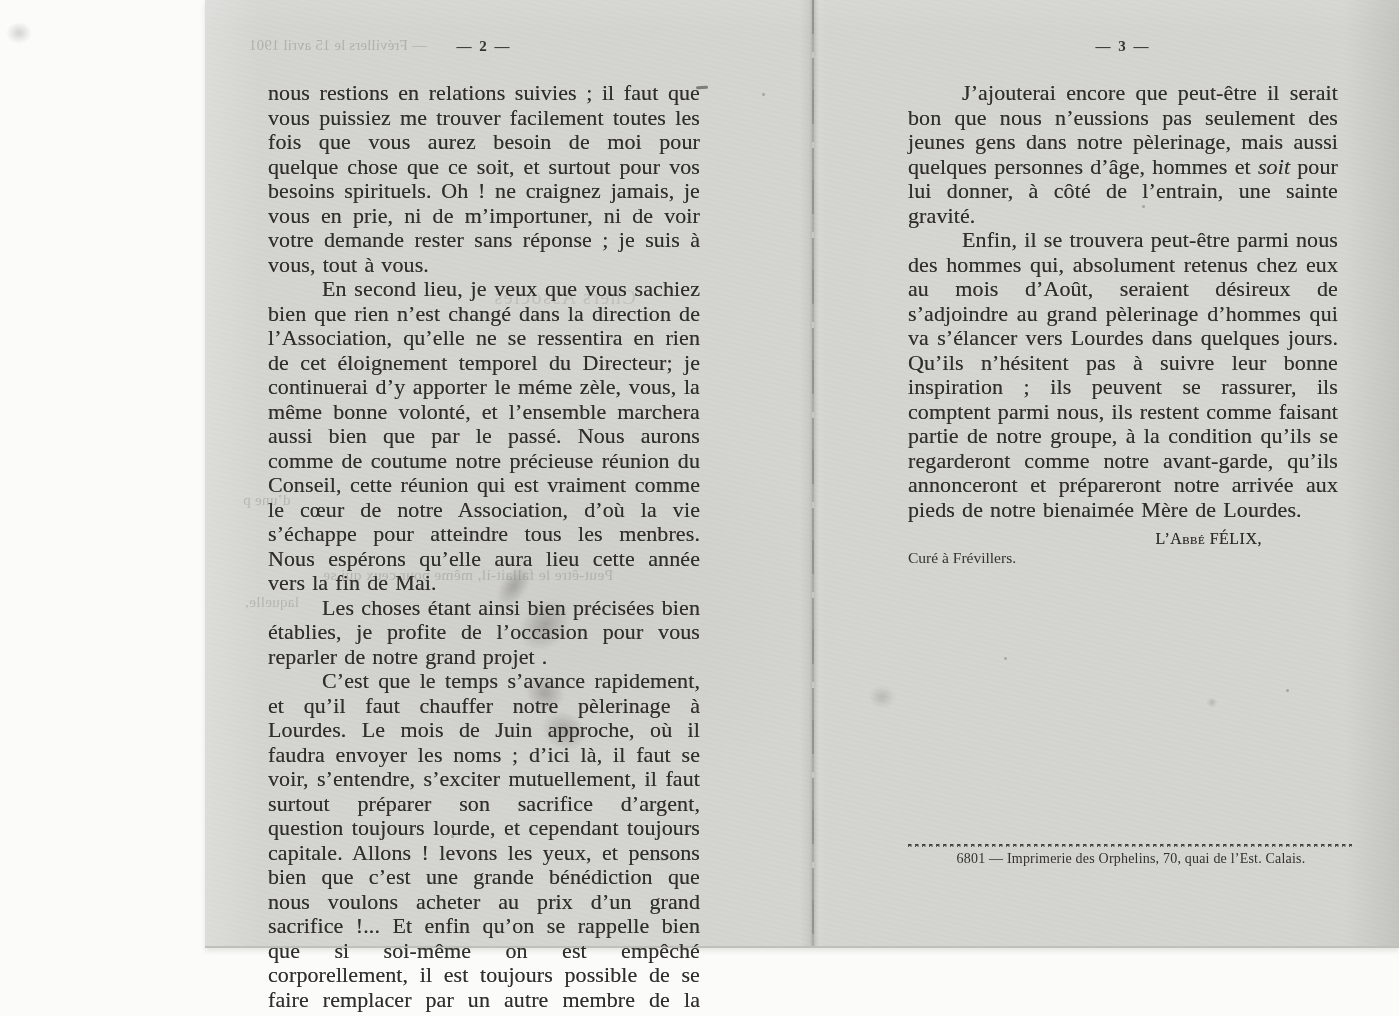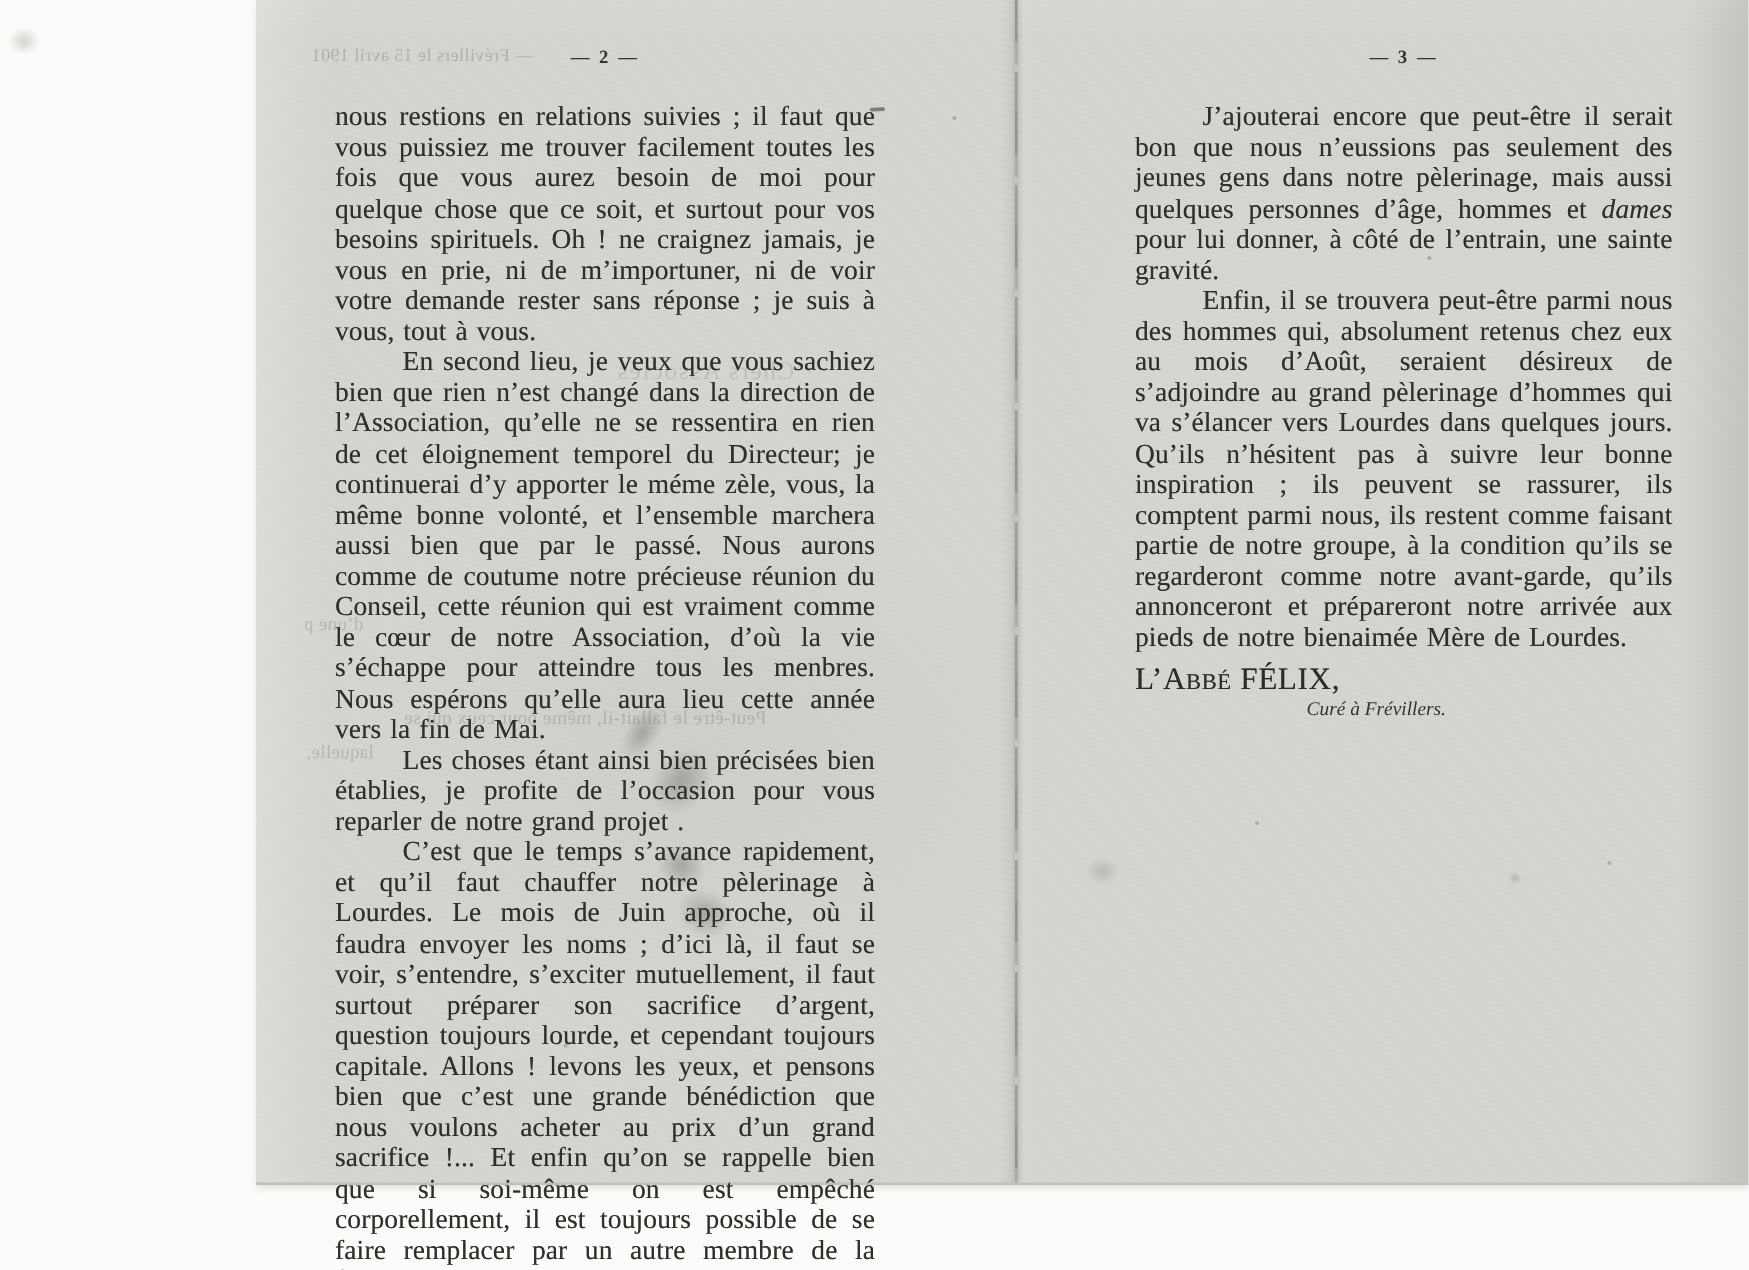--- a/index.html
+++ b/index.html
@@ -58,27 +58,27 @@
   .page p {
     font-size:22px; line-height:24.5px; text-align:justify;
     letter-spacing:0.1px; word-spacing:1.5px;
     color:#302e2a; text-shadow:0 0 0.5px rgba(45,43,38,0.55);
     hyphens:auto;
   }
   .page p.indent { text-indent:54px; }
   .ital { font-style:italic; }
 
   .sig-name {
-    margin-top:8px; text-align:left; padding-right:76px;
-    font-size:25px; font-variant:small-caps; letter-spacing:0.5px;
+    margin-top:8px; text-align:right; padding-right:76px;
+    font-size:16px; font-variant:small-caps; letter-spacing:0.5px;
     color:#2d2b27; text-shadow:0 0 0.5px rgba(45,43,38,0.55);
   }
   .sig-role {
-    text-align:center; padding-right:44px; margin-top:1px;
-    font-size:15.5px; font-style:italic; color:#34322d;
+    text-align:left; padding-right:44px; margin-top:1px;
+    font-size:15.5px; color:#34322d;
   }
 
   .footer { position:absolute; left:0; top:806px; width:446px; }
   .zigzag {
     height:4px; width:444px;
     background:
       linear-gradient(135deg, rgba(62,60,54,0.85) 2.2px, rgba(0,0,0,0) 0) 0 0/7px 100% repeat-x,
       linear-gradient(-135deg, rgba(62,60,54,0.85) 2.2px, rgba(0,0,0,0) 0) 3.5px 0/7px 100% repeat-x;
   }
   .imprint {
@@ -161,22 +161,26 @@
     <section class="page page-left">
       <div class="pagenum">— 2 —</div>
       <p>nous restions en relations suivies&nbsp;; il faut que vous puissiez me trouver facilement toutes les fois que vous aurez besoin de moi pour quelque chose que ce soit, et surtout pour vos besoins spirituels. Oh&nbsp;! ne craignez jamais, je vous en prie, ni de m’importuner, ni de voir votre demande rester sans réponse&nbsp;; je suis à vous, tout à vous.</p>
       <p class="indent">En second lieu, je veux que vous sachiez bien que rien n’est changé dans la direction de l’Association, qu’elle ne se ressentira en rien de cet éloignement temporel du Directeur; je continuerai d’y apporter le méme zèle, vous, la même bonne volonté, et l’ensemble marchera aussi bien que par le passé. Nous aurons comme de coutume notre précieuse réunion du Conseil, cette réunion qui est vraiment comme le cœur de notre Association, d’où la vie s’échappe pour atteindre tous les menbres. Nous espérons qu’elle aura lieu cette année vers la fin de Mai.</p>
       <p class="indent">Les choses étant ainsi bien précisées bien établies, je profite de l’occasion pour vous reparler de notre grand projet&nbsp;.</p>
       <p class="indent">C’est que le temps s’avance rapidement, et qu’il faut chauffer notre pèlerinage à Lourdes. Le mois de Juin approche, où il faudra envoyer les noms&nbsp;; d’ici là, il faut se voir, s’entendre, s’exciter mutuellement, il faut surtout préparer son sacrifice d’argent, question toujours lourde, et cependant toujours capitale. Allons&nbsp;! levons les yeux, et pensons bien que c’est une grande bénédiction que nous voulons acheter au prix d’un grand sacrifice&nbsp;!... Et enfin qu’on se rappelle bien que si soi-même on est empêché corporellement, il est toujours possible de se faire remplacer par un autre membre de la famille.</p>
     </section>
 
     <section class="page page-right">
       <div class="pagenum">— 3 —</div>
-      <p class="indent"><span>J’ajouterai encore que peut-être il serait bon que nous n’eussions pas seulement des jeunes gens dans notre pèlerinage, mais aussi quelques personnes d’âge, hommes et </span><span class="ital">dames</span><span> pour lui donner, à côté de l’entrain, une sainte gravité.</span></p>
+      <p class="indent"><span>J’ajouterai encore que peut-être il serait bon que nous n’eussions pas seulement des jeunes gens dans notre pèlerinage, mais aussi quelques personnes d’âge, hommes et </span><span class="ital">soit</span><span> pour lui donner, à côté de l’entrain, une sainte gravité.</span></p>
       <p class="indent">Enfin, il se trouvera peut-être parmi nous des hommes qui, absolument retenus chez eux au mois d’Août, seraient désireux de s’adjoindre au grand pèlerinage d’hommes qui va s’élancer vers Lourdes dans quelques jours. Qu’ils n’hésitent pas à suivre leur bonne inspiration&nbsp;; ils peuvent se rassurer, ils comptent parmi nous, ils restent comme faisant partie de notre groupe, à la condition qu’ils se regarderont comme notre avant-garde, qu’ils annonceront et prépareront notre arrivée aux pieds de notre bienaimée Mère de Lourdes.</p>
 
       <div class="sig-name">L’Abbé FÉLIX,</div>
       <div class="sig-role">Curé à Frévillers.</div>
 
+      <div class="footer">
+        <div class="zigzag"></div>
+        <div class="imprint">6801 — Imprimerie des Orphelins, 70, quai de l’Est. Calais.</div>
+      </div>
     </section>
 
   </div>
 </div>
 
 </body></html>

